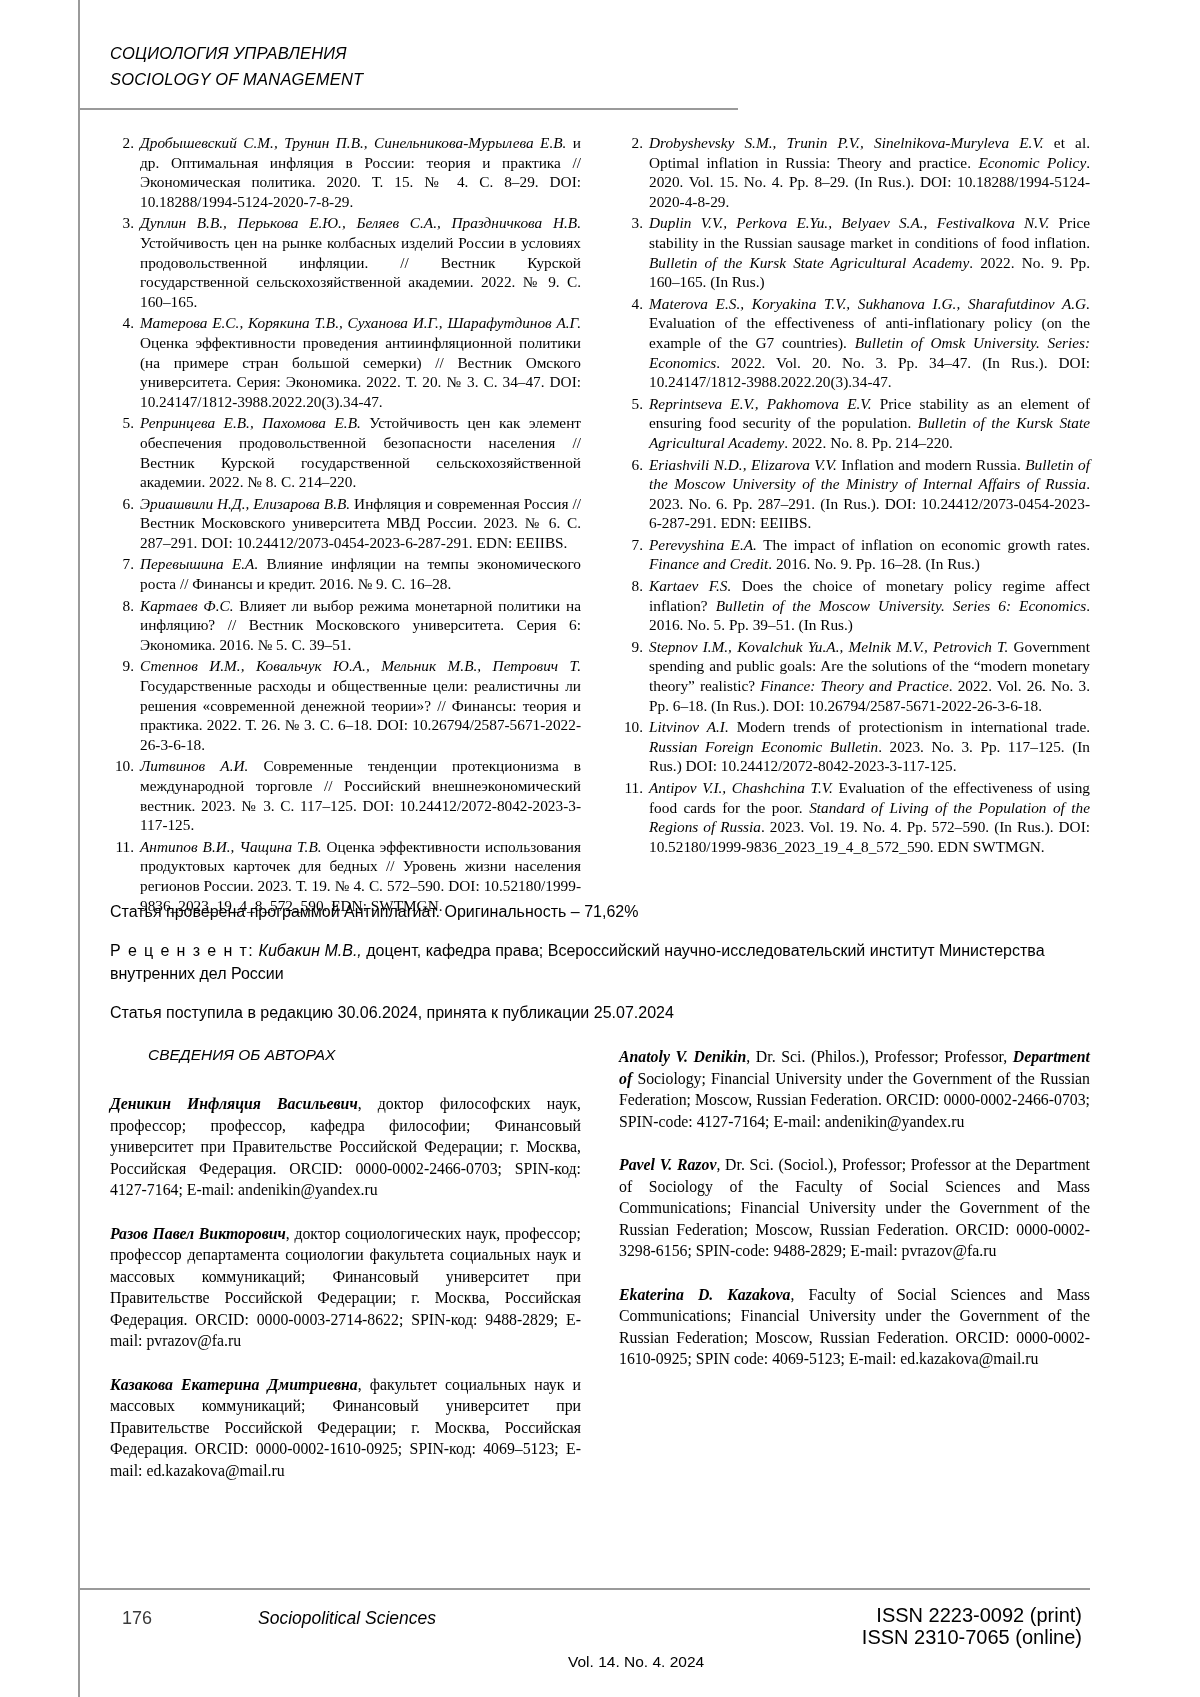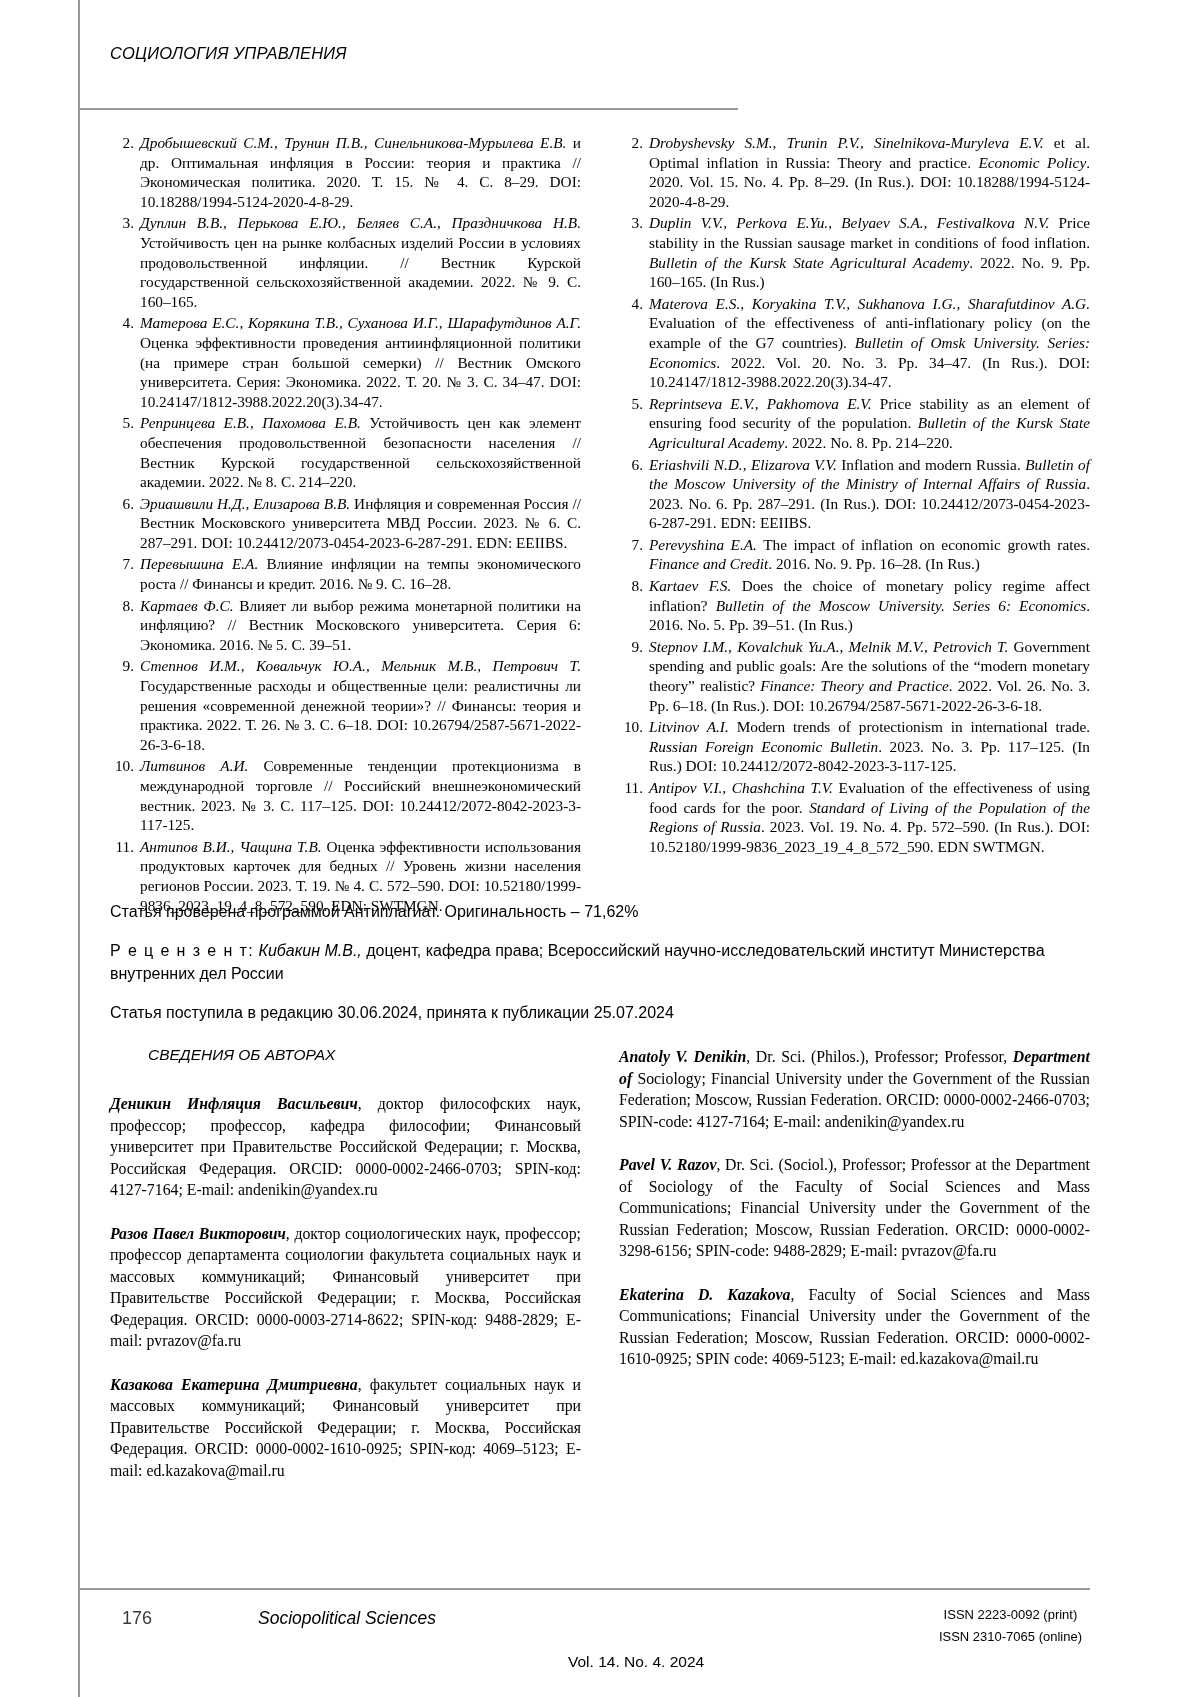--- a/index.html
+++ b/index.html
@@ -171,42 +171,43 @@
     left: 490px;
     top: 9px;
     font-family: "Liberation Sans", sans-serif;
     font-size: 15.5px;
     margin-top: 44px;
   }
   .footer .issn {
     position: absolute;
     right: 8px;
     top: 4px;
-    text-align: center;
-    font-family: "Liberation Sans", sans-serif;
-    font-size: 13px;
+    text-align: right;
+    font-family: "Liberation Sans", sans-serif;
+    font-size: 20px;
     line-height: 22px;
   }
 </style>
 </head>
 <body>
 
 <div class="page">
 
   <div class="left-rule"></div>
 
   <div class="header">
     <div class="line">СОЦИОЛОГИЯ УПРАВЛЕНИЯ</div>
+    <div class="line">SOCIOLOGY OF MANAGEMENT</div>
   </div>
   <div class="header-rule"></div>
 
   <div class="refs">
     <div class="refcol">
       <ol class="reflist" id="reflist-ru">
-          <li><span class="num">2.</span><span class="it">Дробышевский С.М., Трунин П.В., Синельникова-Мурылева Е.В.</span><span> и др. Оптимальная инфляция в России: теория и практика // Экономическая политика. 2020. Т. 15. № 4. С. 8–29. DOI: 10.18288/1994-5124-2020-4-8-29.</span></li>
+          <li><span class="num">2.</span><span class="it">Дробышевский С.М., Трунин П.В., Синельникова-Мурылева Е.В.</span><span> и др. Оптимальная инфляция в России: теория и практика // Экономическая политика. 2020. Т. 15. № 4. С. 8–29. DOI: 10.18288/1994-5124-2020-7-8-29.</span></li>
           <li><span class="num">3.</span><span class="it">Дуплин В.В., Перькова Е.Ю., Беляев С.А., Праздничкова Н.В.</span><span> Устойчивость цен на рынке колбасных изделий России в условиях продовольственной инфляции. // Вестник Курской государственной сельскохозяйственной академии. 2022. № 9. С. 160–165.</span></li>
           <li><span class="num">4.</span><span class="it">Матерова Е.С., Корякина Т.В., Суханова И.Г., Шарафутдинов А.Г.</span><span> Оценка эффективности проведения антиинфляционной политики (на примере стран большой семерки) // Вестник Омского университета. Серия: Экономика. 2022. Т. 20. № 3. С. 34–47. DOI: 10.24147/1812-3988.2022.20(3).34-47.</span></li>
           <li><span class="num">5.</span><span class="it">Репринцева Е.В., Пахомова Е.В.</span><span> Устойчивость цен как элемент обеспечения продовольственной безопасности населения // Вестник Курской государственной сельскохозяйственной академии. 2022. № 8. С. 214–220.</span></li>
           <li><span class="num">6.</span><span class="it">Эриашвили Н.Д., Елизарова В.В.</span><span> Инфляция и современная Россия // Вестник Московского университета МВД России. 2023. № 6. С. 287–291. DOI: 10.24412/2073-0454-2023-6-287-291. EDN: EEIIBS.</span></li>
           <li><span class="num">7.</span><span class="it">Перевышина Е.А.</span><span> Влияние инфляции на темпы экономического роста // Финансы и кредит. 2016. № 9. С. 16–28.</span></li>
           <li><span class="num">8.</span><span class="it">Картаев Ф.С.</span><span> Влияет ли выбор режима монетарной политики на инфляцию? // Вестник Московского университета. Серия 6: Экономика. 2016. № 5. С. 39–51.</span></li>
           <li><span class="num">9.</span><span class="it">Степнов И.М., Ковальчук Ю.А., Мельник М.В., Петрович Т.</span><span> Государственные расходы и общественные цели: реалистичны ли решения «современной денежной теории»? // Финансы: теория и практика. 2022. Т. 26. № 3. С. 6–18. DOI: 10.26794/2587-5671-2022-26-3-6-18.</span></li>
           <li><span class="num">10.</span><span class="it">Литвинов А.И.</span><span> Современные тенденции протекционизма в международной торговле // Российский внешнеэкономический вестник. 2023. № 3. С. 117–125. DOI: 10.24412/2072-8042-2023-3-117-125.</span></li>
           <li><span class="num">11.</span><span class="it">Антипов В.И., Чащина Т.В.</span><span> Оценка эффективности использования продуктовых карточек для бедных // Уровень жизни населения регионов России. 2023. Т. 19. № 4. С. 572–590. DOI: 10.52180/1999-9836_2023_19_4_8_572_590. EDN: SWTMGN.</span></li>
         </ol>

